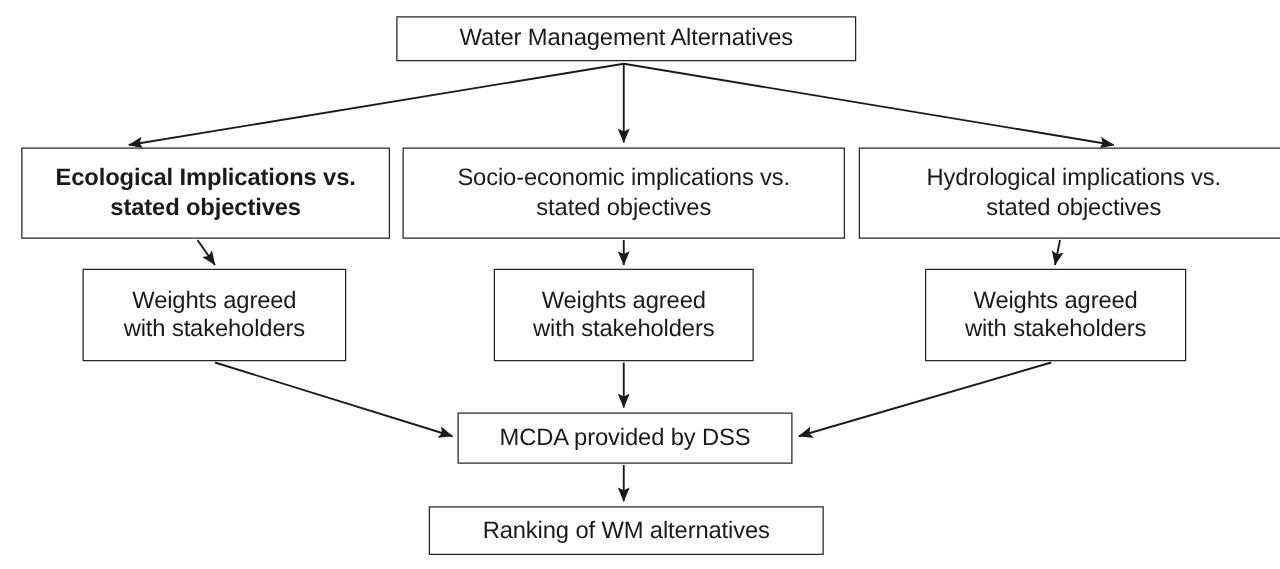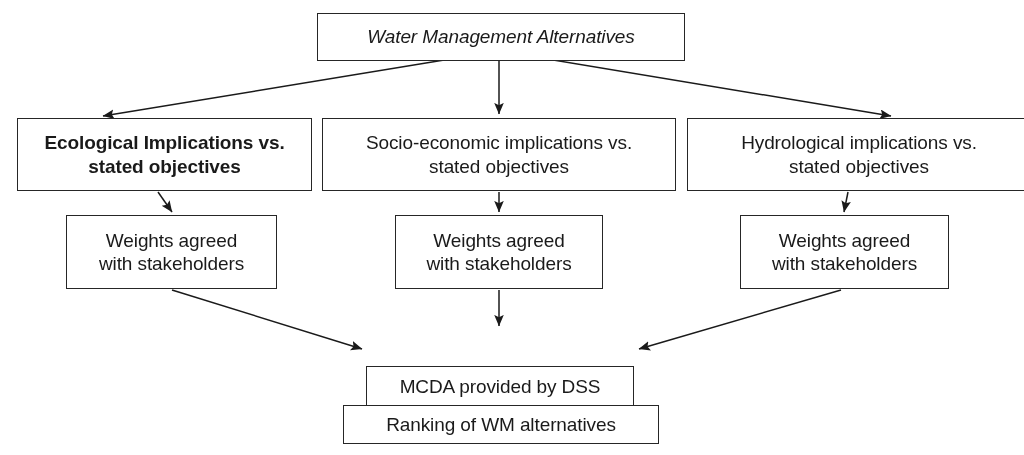--- a/index.html
+++ b/index.html
@@ -39,28 +39,28 @@
     font-size: 19px;
     line-height: 1.22;
     letter-spacing: -0.1px;
     z-index: 2;
   }
   .node-box .node-label {
     display: block;
     padding: 0 6px;
     white-space: pre-line;
   }
-  .node-top        { left: 317px; top: 13px;  width: 368px; height: 48px; font-style: italic; }
+  .node-top        { left: 317px; top: 13px;  width: 368px; height: 36px; }
   .node-crit-1     { left: 17px;  top: 118px; width: 295px; height: 73px; font-weight: bold; }
   .node-crit-2     { left: 322px; top: 118px; width: 354px; height: 73px; }
   .node-crit-3     { left: 687px; top: 118px; width: 344px; height: 73px; }
   .node-weights-1  { left: 66px;  top: 215px; width: 211px; height: 74px; }
   .node-weights-2  { left: 395px; top: 215px; width: 208px; height: 74px; }
   .node-weights-3  { left: 740px; top: 215px; width: 209px; height: 74px; }
-  .node-mcda       { left: 366px; top: 330px; width: 268px; height: 41px; margin-top: 36px; }
+  .node-mcda       { left: 366px; top: 330px; width: 268px; height: 41px; }
   .node-ranking    { left: 343px; top: 405px; width: 316px; height: 39px; justify-content: center; }
   .edge-line {
     stroke: #1a1a1a;
     stroke-width: 1.5;
     fill: none;
   }
 </style>
 </head>
 <body>
 

